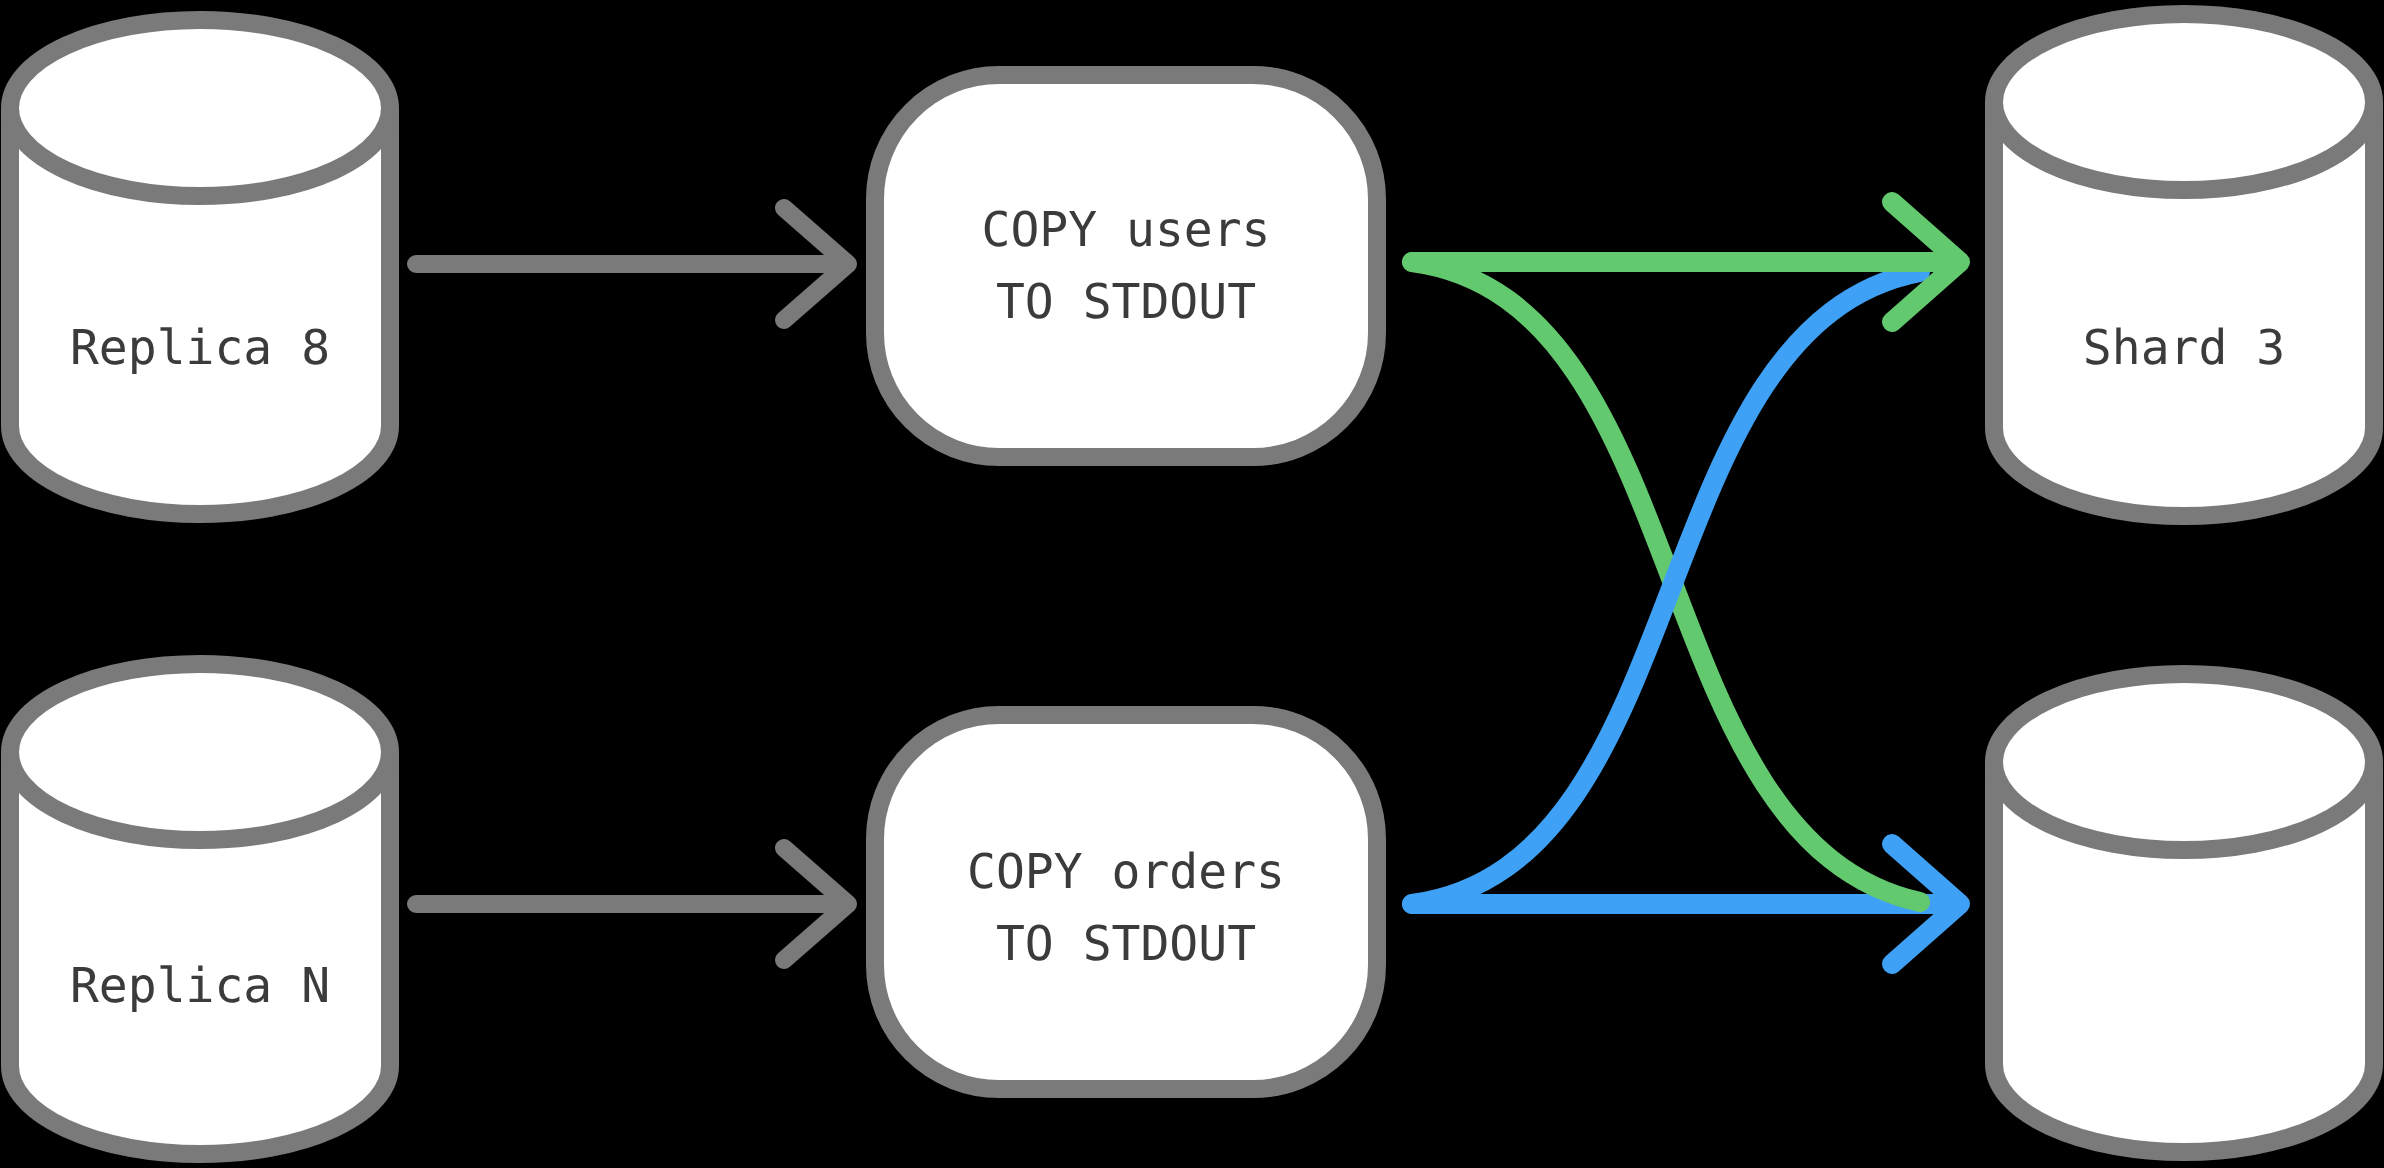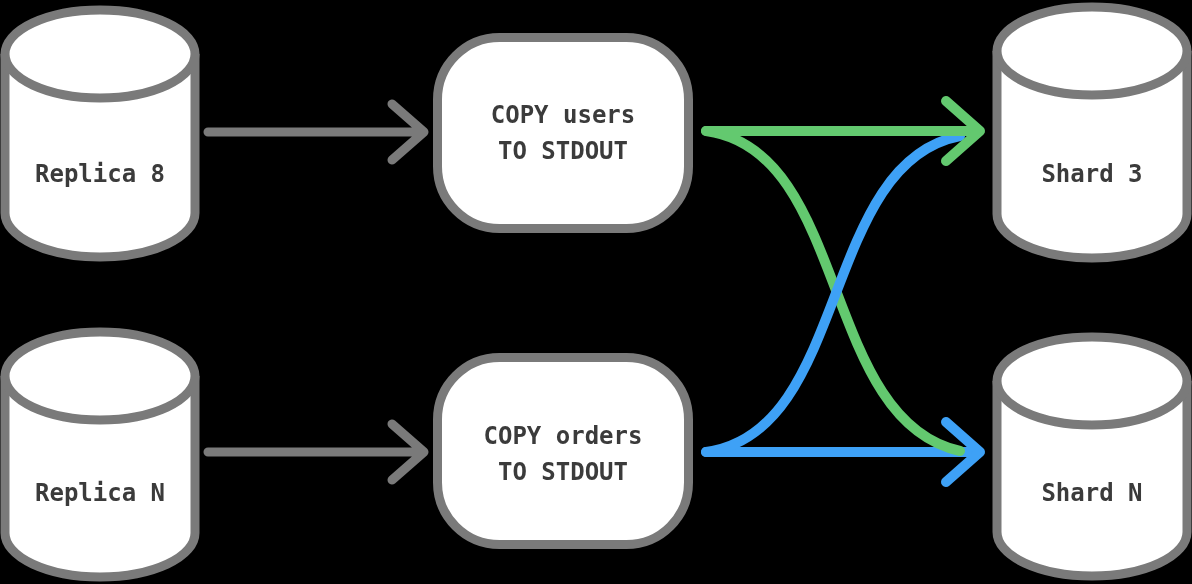--- a/index.html
+++ b/index.html
@@ -34,21 +34,21 @@
   .gray-edge {
     fill: none;
     stroke-width: 9;
     stroke-linecap: round;
     stroke-linejoin: round;
   }
   .lbl {
     position: absolute;
     transform: translate(-50%, -50%);
     font-size: 24px;
-    font-weight: 700;
+    font-weight: 400;
     color: #3b3b3b;
     white-space: nowrap;
     text-align: center;
     line-height: 36px;
   }
   #lbl-replica1 { left: 100px;  top: 174px; }
   #lbl-replicaN { left: 100px;  top: 493px; }
   #lbl-shard0   { left: 1092px; top: 174px; }
   #lbl-shardN   { left: 1092px; top: 493px; }
   #lbl-copyUsers  { left: 563px; top: 133px; }
@@ -101,21 +101,20 @@
 
     <path class="edge" d="M 946 422 L 980 452 L 946 482" stroke="#3ea1f6"></path>
   </svg>
 
   <div class="lbl" id="lbl-replica1">Replica 8</div>
 
   <div class="lbl" id="lbl-replicaN">Replica N</div>
 
   <div class="lbl" id="lbl-shard0">Shard 3</div>
 
-  <div class="lbl" id="lbl-shardN">Shard N</div>
 
   <div class="lbl" id="lbl-copyUsers">
     <div>COPY users</div>
     <div>TO STDOUT</div>
   </div>
 
   <div class="lbl" id="lbl-copyOrders">
     <div>COPY orders</div>
     <div>TO STDOUT</div>
   </div>

